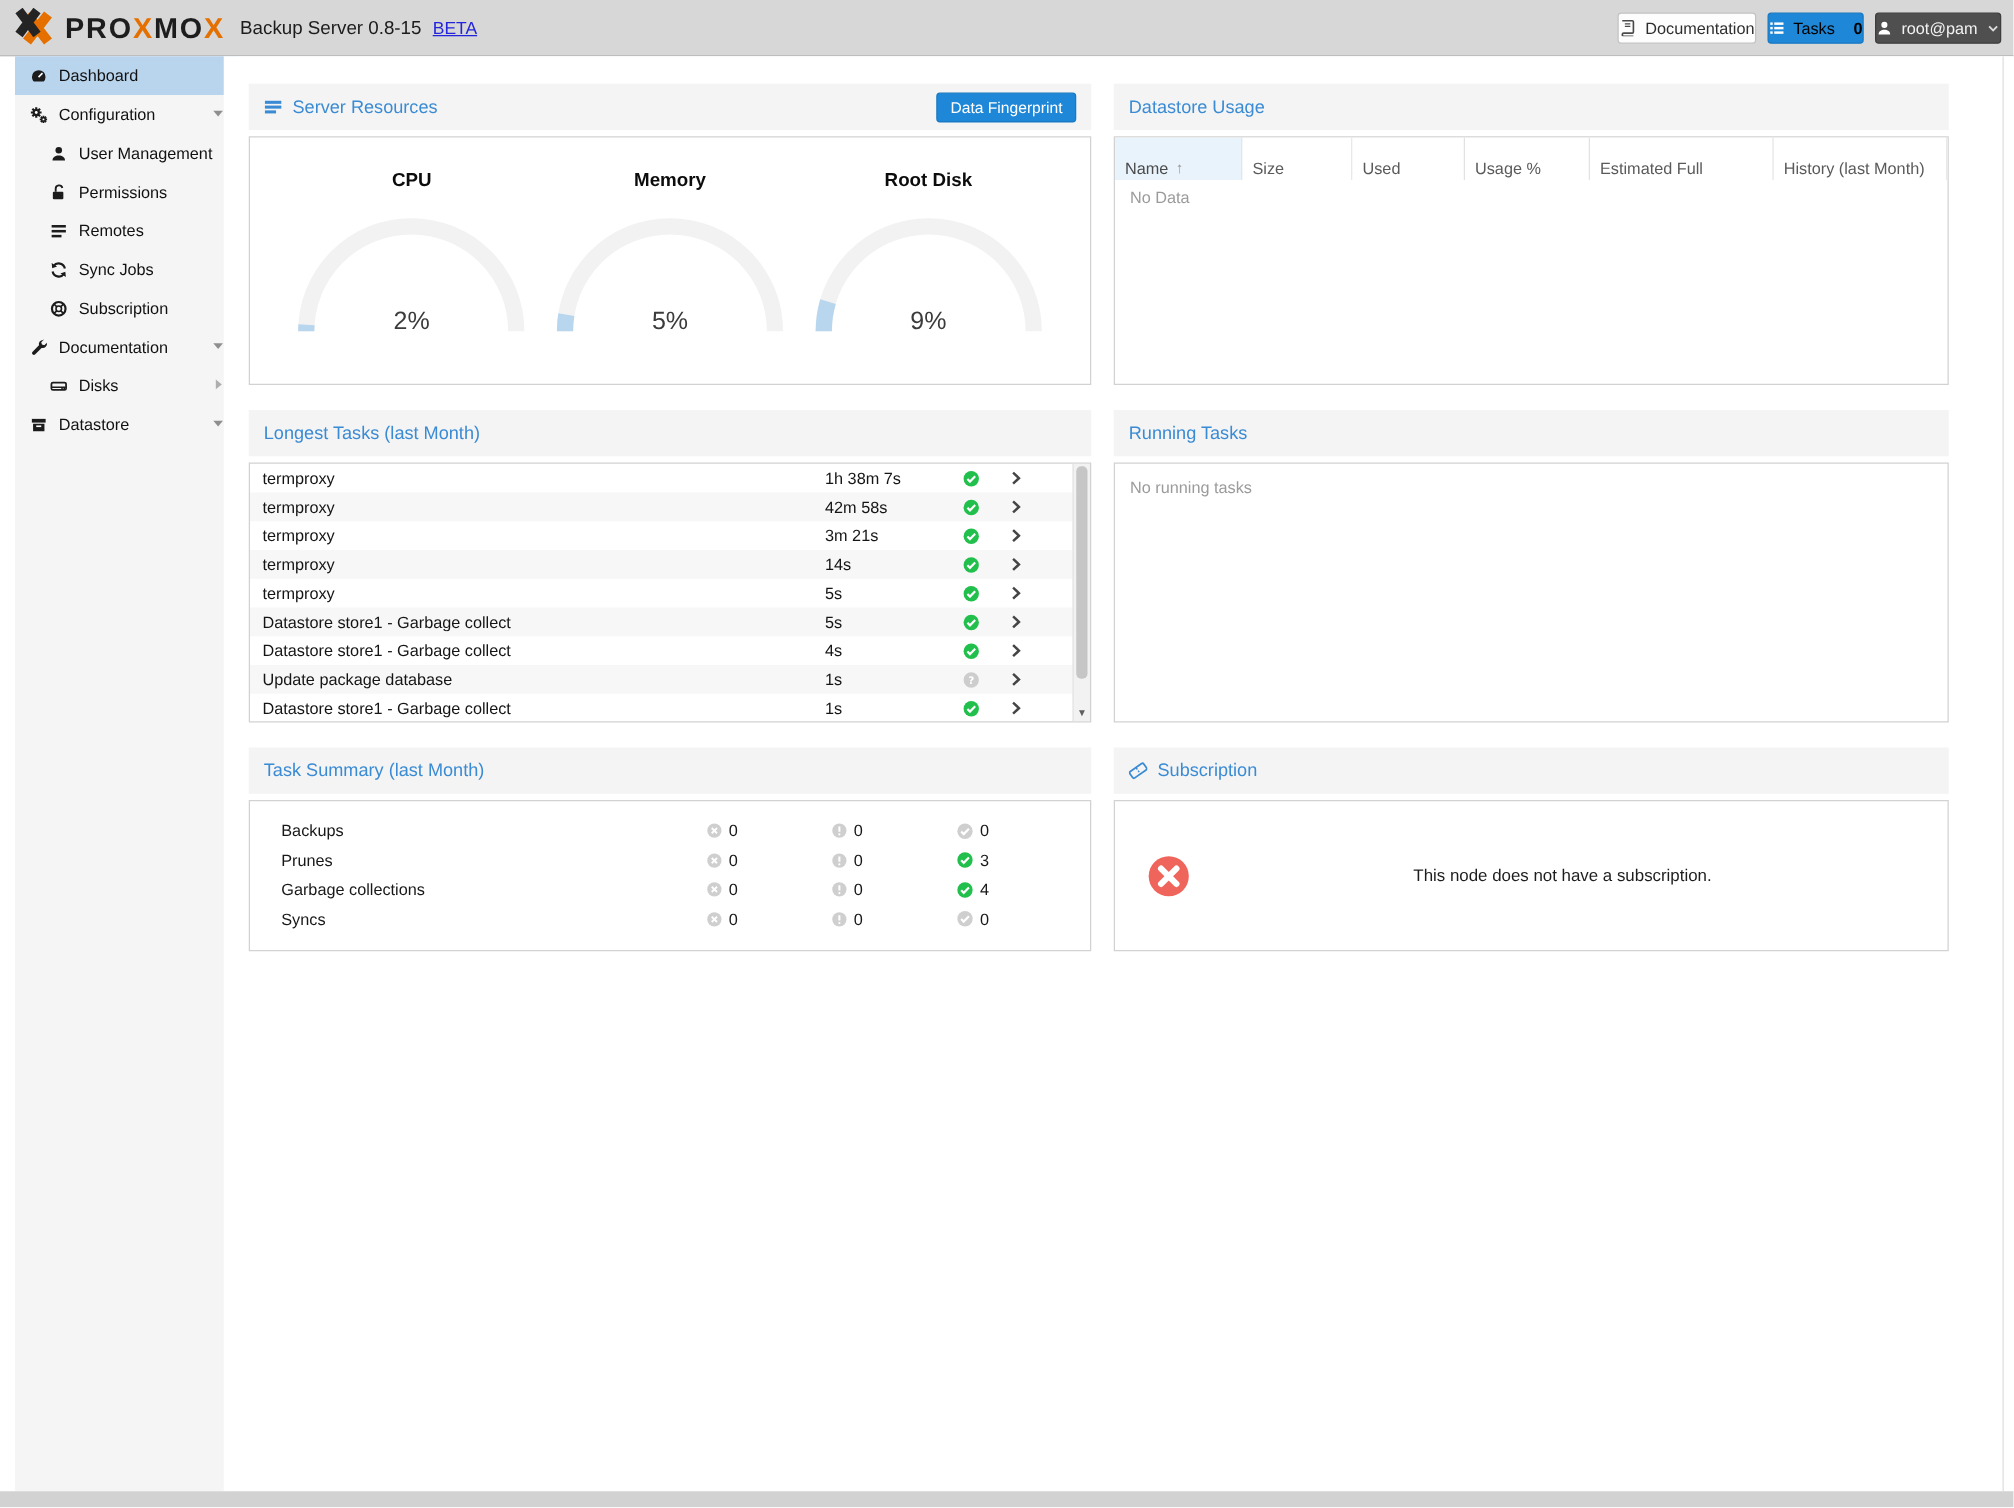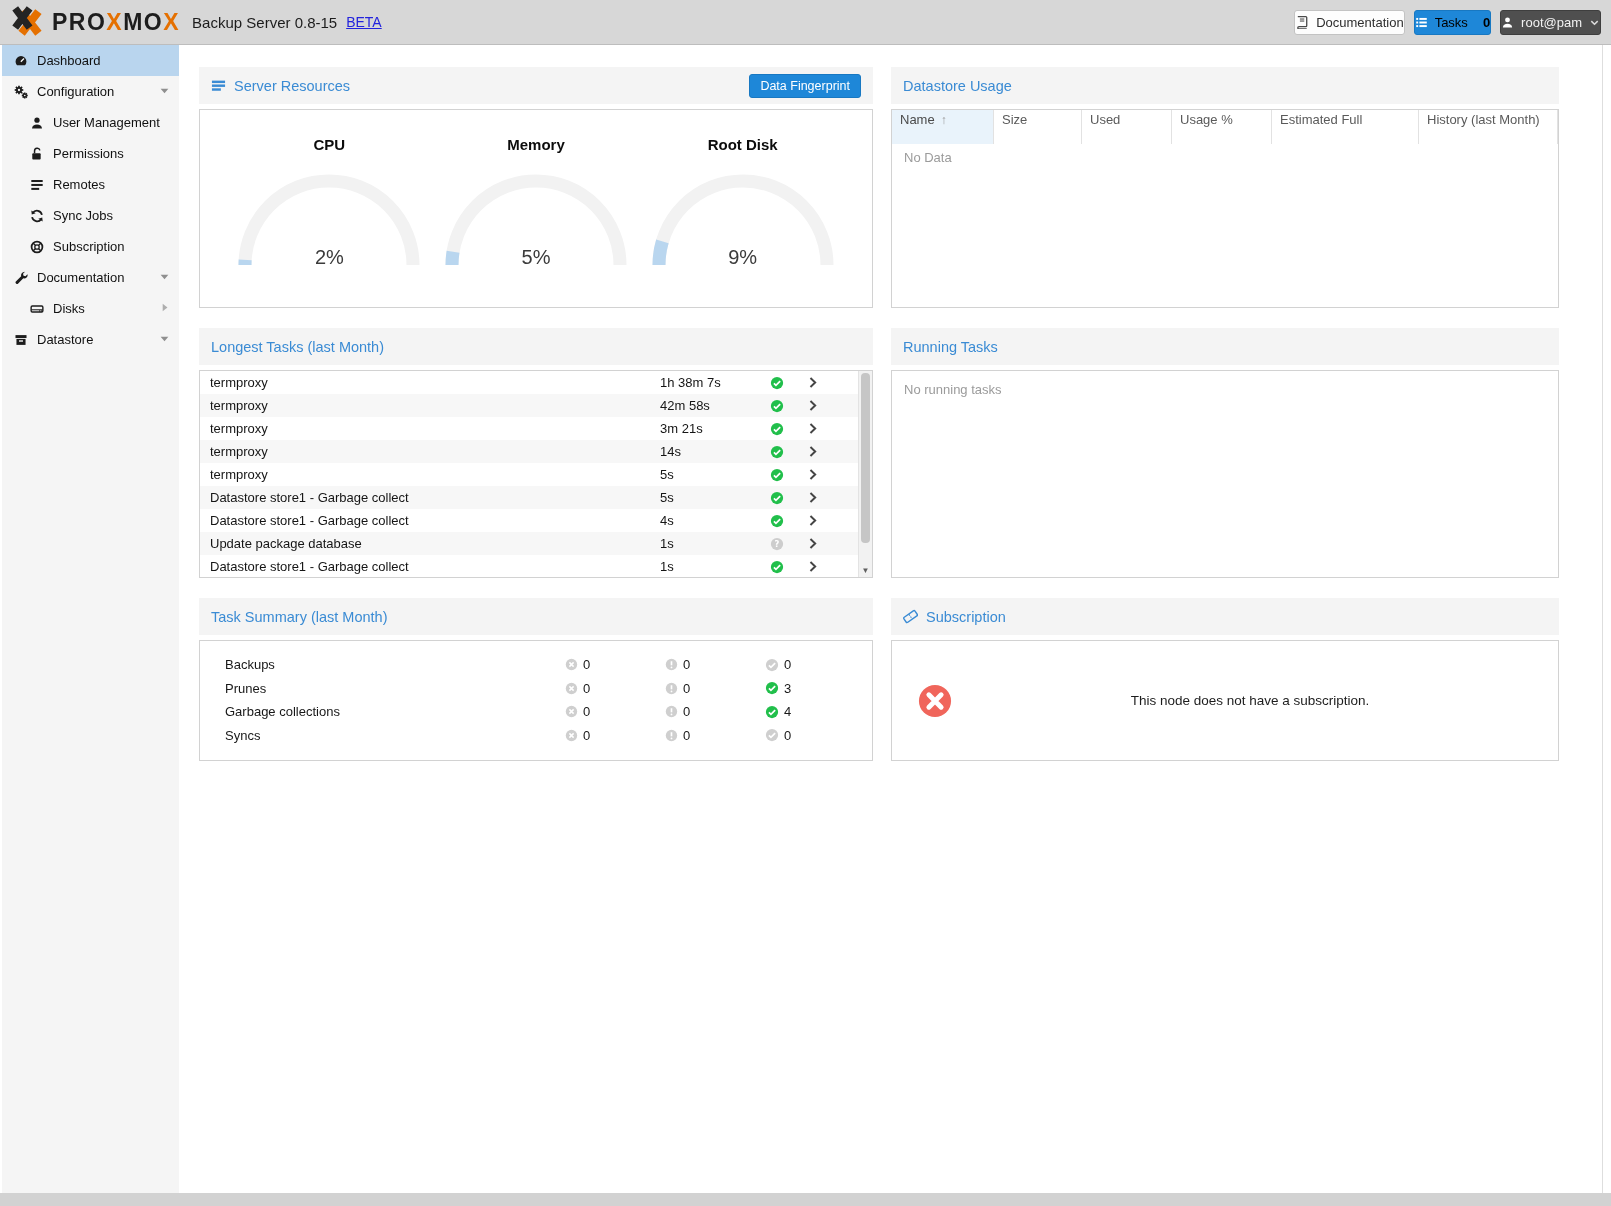--- a/index.html
+++ b/index.html
@@ -26,21 +26,21 @@
   .tb-btn{height:25px;display:flex;align-items:center;gap:7px;padding:0 0;border-radius:3px;
     font-size:13px;cursor:pointer;}
   .btn-doc{background:#fdfdfd;border:1px solid #c3c3c3;color:#2e2e2e;}
   .btn-tasks{background:var(--button-blue);border:1px solid var(--button-blue-border);color:#000000;}
   .btn-tasks .count{font-weight:bold;margin-left:8px;}
   .btn-user{background:var(--user-button-bg);border:1px solid #3e3e3e;color:#f2f2f2;}
   .ic{display:inline-flex;align-items:center;justify-content:center;line-height:0;}
   .ic svg{display:block;}
 
   
-  .sidebar{position:absolute;top:45px;left:2px;width:178px;bottom:13px;background:var(--sidebar-bg);
+  .sidebar{position:absolute;top:45px;left:12px;width:178px;bottom:13px;background:var(--sidebar-bg);
     border-right:1px solid #d5d5d5;}
   .side-item{display:flex;align-items:center;height:31px;font-size:13px;color:#111;cursor:pointer;}
   .side-item.lvl0{padding-left:10px;}
   .side-item.lvl1{padding-left:26px;}
   .side-item .ic{width:18px;color:#1c1c1c;}
   .side-item .side-label{margin-left:7px;}
   .side-item.selected{background:var(--selected-item-bg);}
   .side-caret{margin-left:auto;margin-right:9px;color:#8f8f8f;}
   .side-caret.right{color:#aeaeae;}
 
@@ -62,21 +62,21 @@
   
   .gauges{display:flex;padding:0 26px;}
   .gauge-col{flex:1;}
   .gauge-label{text-align:center;font-weight:bold;font-size:15px;margin-top:26px;color:#0c0c0c;}
   .gauge{position:relative;width:190px;margin:16px auto 0;height:102px;}
   .gauge-pct{position:absolute;left:0;right:0;bottom:2px;text-align:center;font-size:20px;color:#3b3b3b;}
 
   
   .ds-cols{display:grid;grid-template-columns:102px 88px 90px 100px 147px 1fr;height:29px;
     border-bottom:1px solid #cfcfcf;}
-  .ds-col{display:flex;align-items:flex-end;padding:17px 8px;font-size:13px;color:#5a5a5a;
+  .ds-col{display:flex;align-items:flex-start;padding:17px 8px;font-size:13px;color:#5a5a5a;
     border-right:1px solid #e2e2e2;background:#fff;cursor:pointer;white-space:nowrap;overflow:hidden;}
   .ds-col.sorted{background:#e9f3fb;color:#4a4a4a;}
   .ds-col .sort-arrow{color:#9a9a9a;margin-left:6px;font-size:12px;}
   .empty-text{padding:11px 12px;font-size:13px;color:#9b9b9b;}
 
   
   .task-list{position:relative;height:100%;}
   .task-row{display:grid;grid-template-columns:450px 110px 36px 28px;align-items:center;
     height:23px;padding-left:10px;font-size:13px;color:#151515;cursor:pointer;}
   .task-row:nth-child(even){background:#f7f7f7;}

